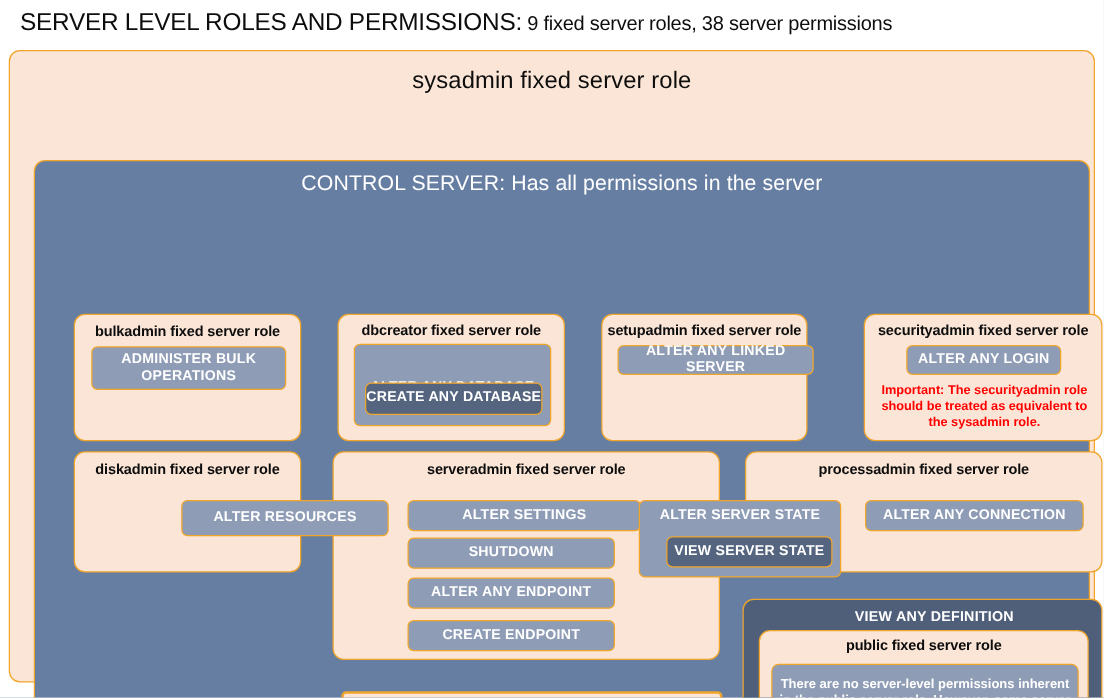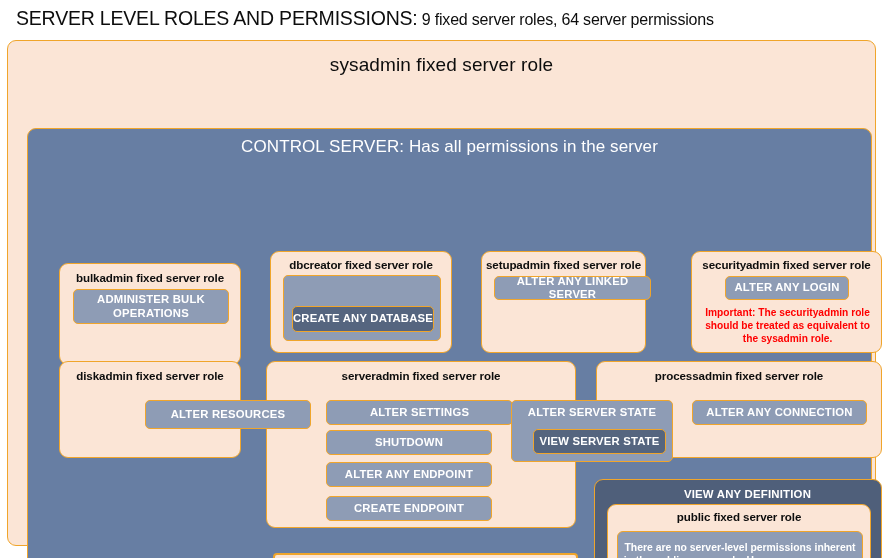--- a/index.html
+++ b/index.html
@@ -102,21 +102,21 @@
   #control-server-label {
     position: absolute;
     left: 0; right: 0; top: 8px;
     text-align: center;
     font-size: 17px;
     color: #ffffff;
     letter-spacing: 0.1px;
   }
 
   
-  #role-bulkadmin   { left: 31px;  top: 122px; width: 182px; height: 102px; margin-top: 12px; }
+  #role-bulkadmin   { left: 31px;  top: 122px; width: 182px; height: 102px; }
   #role-dbcreator   { left: 242px; top: 122px; width: 182px; height: 102px; }
   #role-setupadmin  { left: 453px; top: 122px; width: 165px; height: 102px; }
   #role-securityadmin { left: 663px; top: 122px; width: 191px; height: 102px; }
 
   #chip-administer-bulk { left: 13px; top: 25px; width: 156px; height: 35px; }
   #chip-alter-any-database { left: 12px; top: 23px; width: 158px; height: 66px;
       align-items: center; padding-top: 6px; }
   #chip-create-any-database { left: 8px; top: 30px; width: 142px; height: 26px; }
   #chip-alter-any-linked-server { left: 12px; top: 24px; width: 157px; height: 24px; }
   #chip-alter-any-login { left: 33px; top: 24px; width: 124px; height: 24px; }
@@ -190,21 +190,21 @@
     font-weight: bold;
     font-size: 10.4px;
     line-height: 1.3;
     padding: 0 5px;
   }
 </style>
 </head>
 <body>
 
 <div id="title-bar">
-  <span id="title-main">SERVER LEVEL ROLES AND PERMISSIONS:</span><span id="title-sub"> 9 fixed server roles, 64 server permissions</span>
+  <span id="title-main">SERVER LEVEL ROLES AND PERMISSIONS:</span><span id="title-sub"> 9 fixed server roles, 38 server permissions</span>
 </div>
 
 <div class="peach" id="sysadmin-container">
   <div id="sysadmin-label">sysadmin  fixed  server  role</div>
 
   <div class="slate" id="control-server-container">
     <div id="control-server-label">CONTROL SERVER: Has all permissions in the server</div>
 
     <div class="peach" id="role-bulkadmin">
       <div class="role-title" style="top:7px;">bulkadmin  fixed server role</div>

